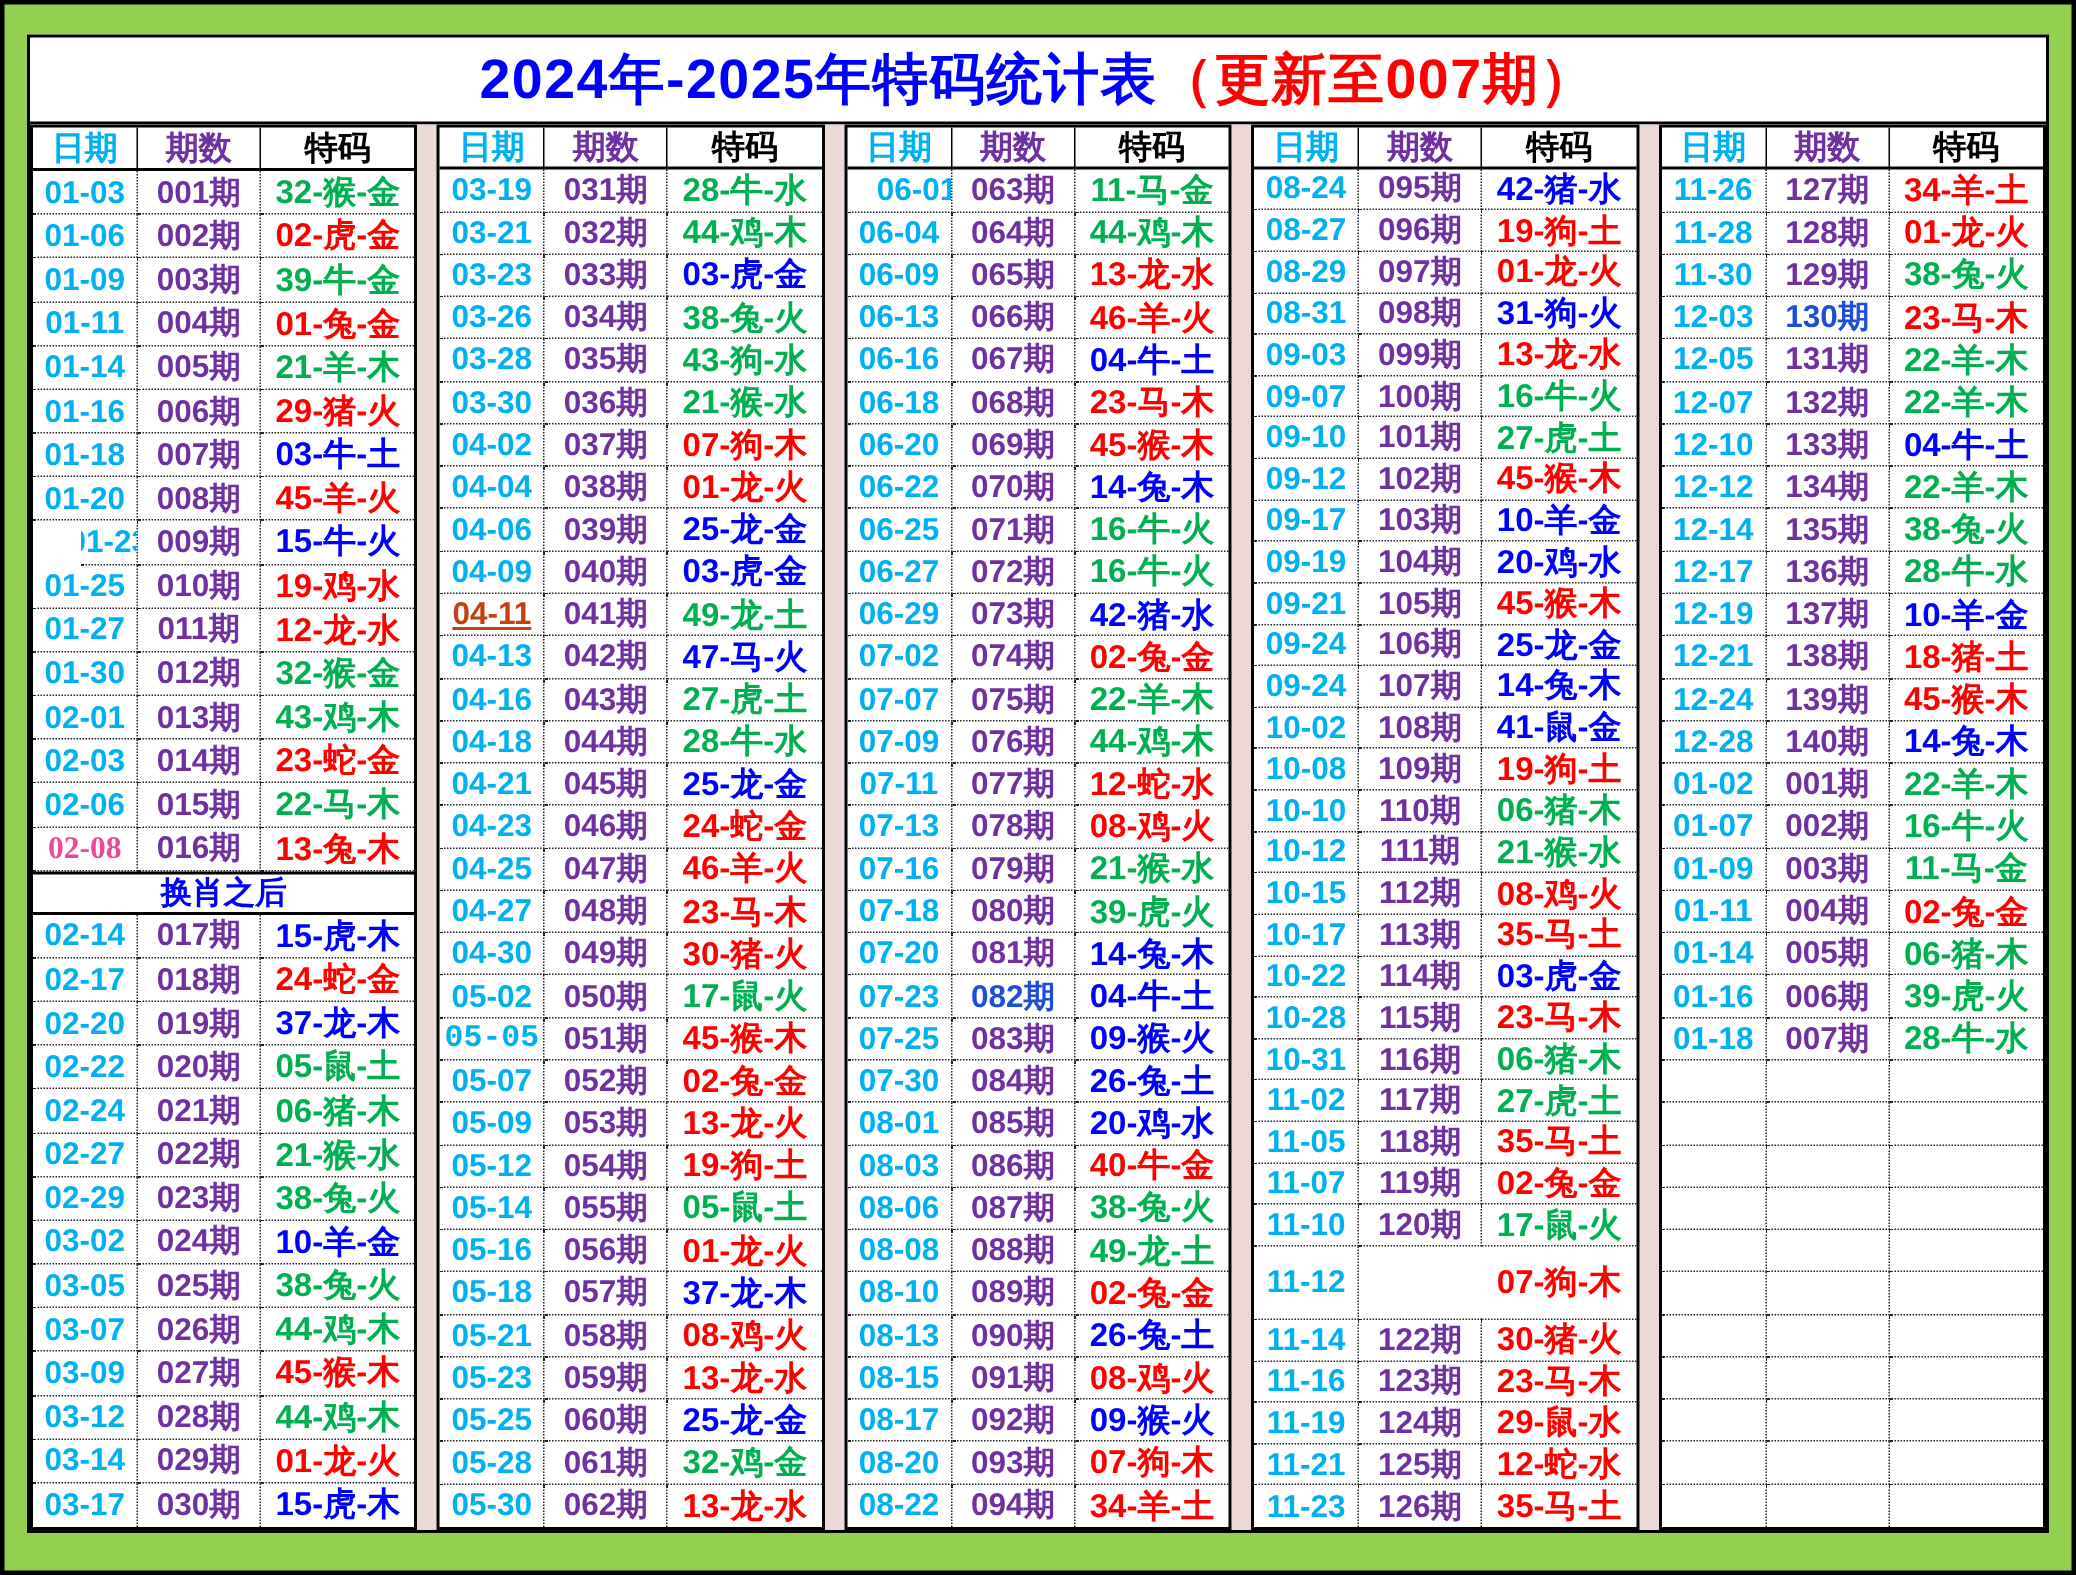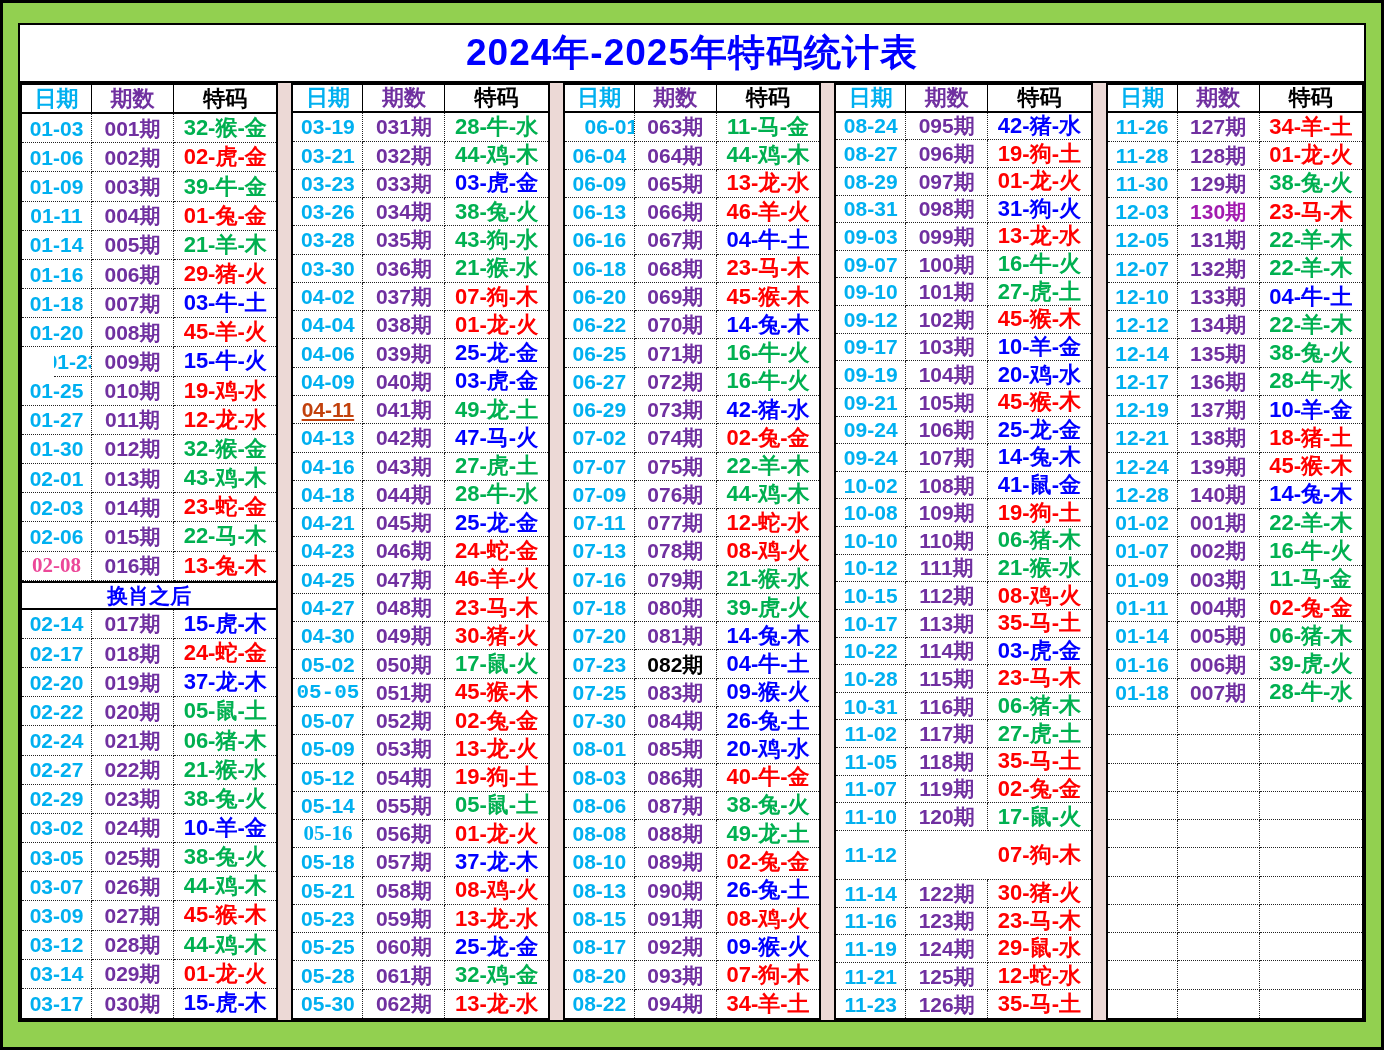--- a/index.html
+++ b/index.html
@@ -59,20 +59,21 @@
   .scell.first { border-top:none; }
   .group .cell:nth-last-child(-n+3) { border-bottom:none; }
 </style>
 </head>
 <body style="border-color: rgb(0, 0, 0);">
 
 <div class="frame" style="background: rgb(146, 208, 80);">
   <div class="inner">
     <div class="title-bar">
       <span style="color: rgb(0, 0, 255);">2024年-2025年特码统计表</span>
+        <span style="color: rgb(255, 0, 0);">（更新至007期）</span>
     </div>
     <div class="table-area" style="background: rgb(236, 217, 214);">
         <div class="group">
           <div class="cell hcell sep" style="color: rgb(0, 176, 240);">日期</div>
           <div class="cell hcell sep" style="color: rgb(112, 48, 160);">期数</div>
           <div class="cell hcell" style="color: rgb(0, 0, 0);">特码</div>
           <div class="cell dcell sep" style="color: rgb(0, 176, 240);">01-03</div>
           <div class="cell dcell sep" style="color: rgb(112, 48, 160);">001期</div>
           <div class="cell code" style="color: rgb(0, 176, 80);">32-猴-金</div>
           <div class="cell dcell sep" style="color: rgb(0, 176, 240);">01-06</div>
@@ -236,21 +237,21 @@
           <div class="cell code" style="color: rgb(255, 0, 0);">02-兔-金</div>
           <div class="cell dcell sep" style="color: rgb(0, 176, 240);">05-09</div>
           <div class="cell dcell sep" style="color: rgb(112, 48, 160);">053期</div>
           <div class="cell code" style="color: rgb(255, 0, 0);">13-龙-火</div>
           <div class="cell dcell sep" style="color: rgb(0, 176, 240);">05-12</div>
           <div class="cell dcell sep" style="color: rgb(112, 48, 160);">054期</div>
           <div class="cell code" style="color: rgb(255, 0, 0);">19-狗-土</div>
           <div class="cell dcell sep" style="color: rgb(0, 176, 240);">05-14</div>
           <div class="cell dcell sep" style="color: rgb(112, 48, 160);">055期</div>
           <div class="cell code" style="color: rgb(0, 176, 80);">05-鼠-土</div>
-          <div class="cell dcell sep" style="color: rgb(0, 176, 240); font-family: Liberation Serif, serif;">05-16</div>
+          <div class="cell dcell sep" style="color: rgb(0, 176, 240);">05-16</div>
           <div class="cell dcell sep" style="color: rgb(112, 48, 160);">056期</div>
           <div class="cell code" style="color: rgb(255, 0, 0);">01-龙-火</div>
           <div class="cell dcell sep" style="color: rgb(0, 176, 240);">05-18</div>
           <div class="cell dcell sep" style="color: rgb(112, 48, 160);">057期</div>
           <div class="cell code" style="color: rgb(0, 0, 255);">37-龙-木</div>
           <div class="cell dcell sep" style="color: rgb(0, 176, 240);">05-21</div>
           <div class="cell dcell sep" style="color: rgb(112, 48, 160);">058期</div>
           <div class="cell code" style="color: rgb(255, 0, 0);">08-鸡-火</div>
           <div class="cell dcell sep" style="color: rgb(0, 176, 240);">05-23</div>
           <div class="cell dcell sep" style="color: rgb(112, 48, 160);">059期</div>
@@ -320,21 +321,21 @@
           <div class="cell dcell sep" style="color: rgb(0, 176, 240);">07-16</div>
           <div class="cell dcell sep" style="color: rgb(112, 48, 160);">079期</div>
           <div class="cell code" style="color: rgb(0, 176, 80);">21-猴-水</div>
           <div class="cell dcell sep" style="color: rgb(0, 176, 240);">07-18</div>
           <div class="cell dcell sep" style="color: rgb(112, 48, 160);">080期</div>
           <div class="cell code" style="color: rgb(0, 176, 80);">39-虎-火</div>
           <div class="cell dcell sep" style="color: rgb(0, 176, 240);">07-20</div>
           <div class="cell dcell sep" style="color: rgb(112, 48, 160);">081期</div>
           <div class="cell code" style="color: rgb(0, 0, 255);">14-兔-木</div>
           <div class="cell dcell sep" style="color: rgb(0, 176, 240);">07-23</div>
-          <div class="cell dcell sep" style="color: #000000; text-align: center;">082期</div>
+          <div class="cell dcell sep" style="color: #1d4ed8; text-align: center;">082期</div>
           <div class="cell code" style="color: rgb(0, 0, 255);">04-牛-土</div>
           <div class="cell dcell sep" style="color: rgb(0, 176, 240);">07-25</div>
           <div class="cell dcell sep" style="color: rgb(112, 48, 160);">083期</div>
           <div class="cell code" style="color: rgb(0, 0, 255);">09-猴-火</div>
           <div class="cell dcell sep" style="color: rgb(0, 176, 240);">07-30</div>
           <div class="cell dcell sep" style="color: rgb(112, 48, 160);">084期</div>
           <div class="cell code" style="color: rgb(0, 0, 255);">26-兔-土</div>
           <div class="cell dcell sep" style="color: rgb(0, 176, 240);">08-01</div>
           <div class="cell dcell sep" style="color: rgb(112, 48, 160);">085期</div>
           <div class="cell code" style="color: rgb(0, 0, 255);">20-鸡-水</div>
@@ -474,21 +475,21 @@
           <div class="cell dcell sep" style="color: rgb(0, 176, 240);">11-26</div>
           <div class="cell dcell sep" style="color: rgb(112, 48, 160);">127期</div>
           <div class="cell code" style="color: rgb(255, 0, 0);">34-羊-土</div>
           <div class="cell dcell sep" style="color: rgb(0, 176, 240);">11-28</div>
           <div class="cell dcell sep" style="color: rgb(112, 48, 160);">128期</div>
           <div class="cell code" style="color: rgb(255, 0, 0);">01-龙-火</div>
           <div class="cell dcell sep" style="color: rgb(0, 176, 240);">11-30</div>
           <div class="cell dcell sep" style="color: rgb(112, 48, 160);">129期</div>
           <div class="cell code" style="color: rgb(0, 176, 80);">38-兔-火</div>
           <div class="cell dcell sep" style="color: rgb(0, 176, 240);">12-03</div>
-          <div class="cell dcell sep" style="color: #a21caf;">130期</div>
+          <div class="cell dcell sep" style="color: #1d4ed8;">130期</div>
           <div class="cell code" style="color: rgb(255, 0, 0);">23-马-木</div>
           <div class="cell dcell sep" style="color: rgb(0, 176, 240);">12-05</div>
           <div class="cell dcell sep" style="color: rgb(112, 48, 160);">131期</div>
           <div class="cell code" style="color: rgb(0, 176, 80);">22-羊-木</div>
           <div class="cell dcell sep" style="color: rgb(0, 176, 240);">12-07</div>
           <div class="cell dcell sep" style="color: rgb(112, 48, 160);">132期</div>
           <div class="cell code" style="color: rgb(0, 176, 80);">22-羊-木</div>
           <div class="cell dcell sep" style="color: rgb(0, 176, 240);">12-10</div>
           <div class="cell dcell sep" style="color: rgb(112, 48, 160);">133期</div>
           <div class="cell code" style="color: rgb(0, 0, 255);">04-牛-土</div>

